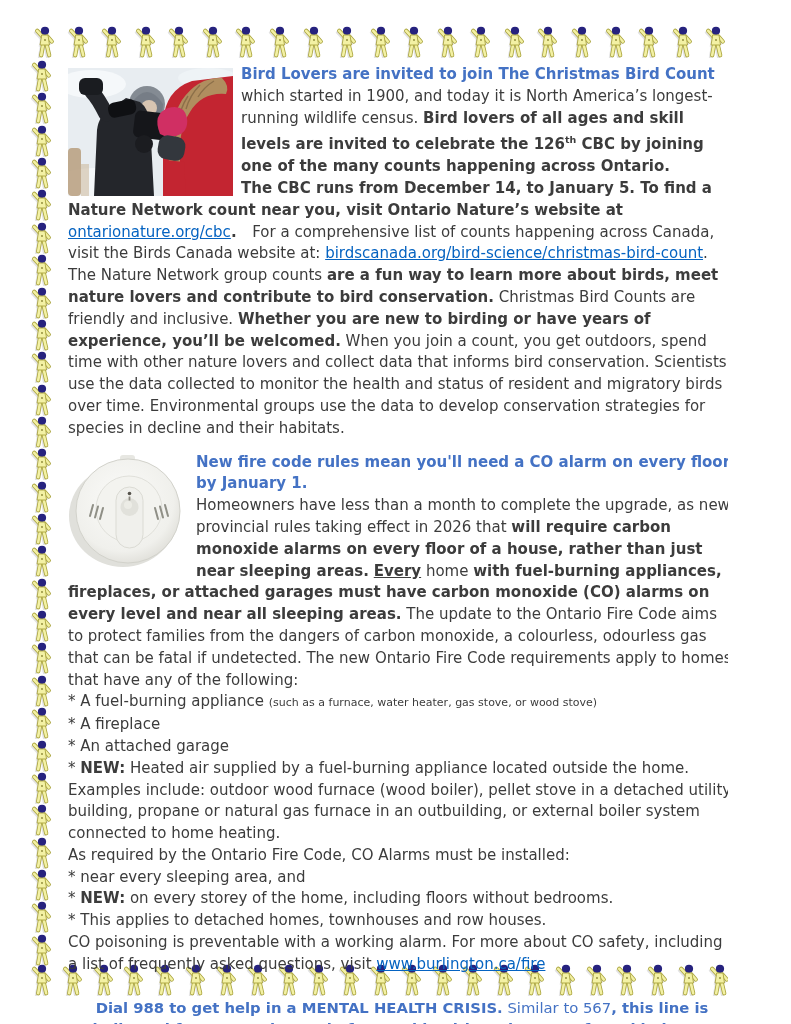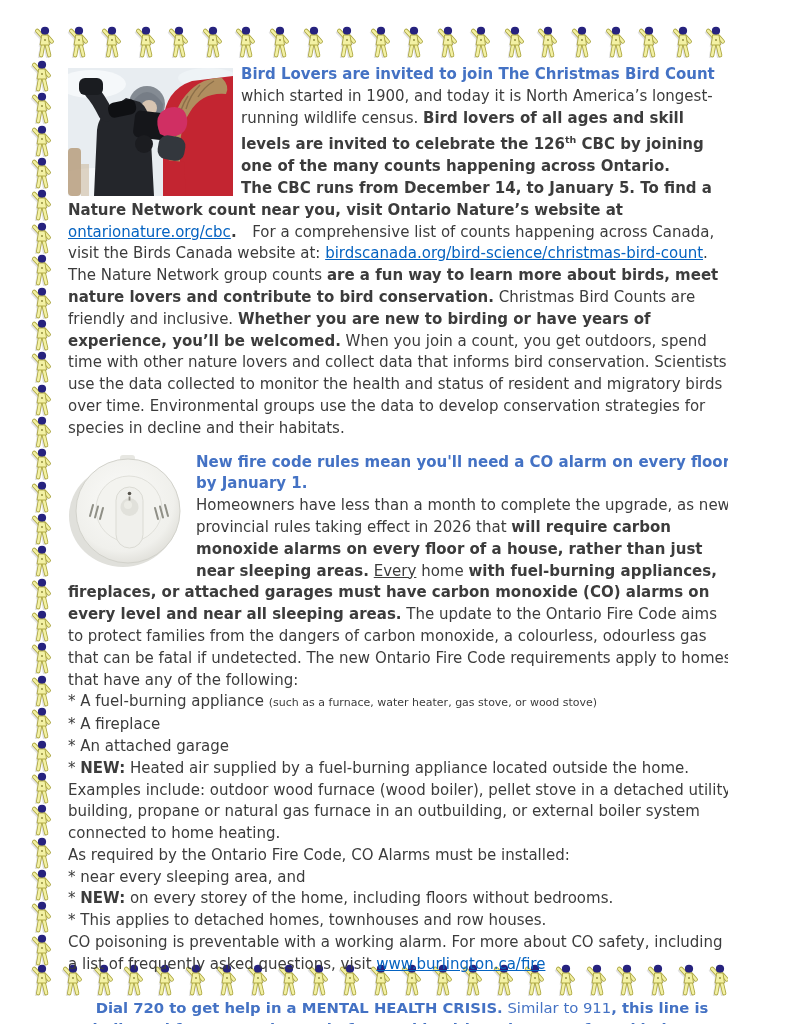--- a/index.html
+++ b/index.html
@@ -34,21 +34,21 @@
 
   .photo-wrap{float:left;width:165px;height:128px;margin:4px 8px 2px 0;}
   .photo-wrap svg{display:block;}
   .alarm-wrap{float:left;width:122px;height:115px;margin:2px 6px 2px 0;}
   .alarm-wrap svg{display:block;}
 
   
   .run-h{color:var(--accent,#4472c4);font-weight:bold;}
   .run-b{font-weight:bold;}
   .run-r{font-weight:normal;}
-  .run-u{font-weight:normal;text-decoration:underline;}
+  .run-u{font-weight:bold;text-decoration:underline;}
   .run-small{font-weight:normal;font-size:11px;}
   .run-bsup{font-weight:bold;font-size:9.5px;vertical-align:6px;}
   a.run-link{color:var(--link,#0563c1);font-weight:normal;text-decoration:underline;}
   a.run-blink{color:var(--link,#0563c1);font-weight:normal;text-decoration:underline;}
 
   .footer-note{
     margin:21px 0 0 0;
     text-align:center;
     font-size:14.8px;
     line-height:21.8px;
@@ -1666,16 +1666,16 @@
               <path d="M35 54 l-3 11"></path>
             <path d="M97 51 l3 11"></path>
               <path d="M92 52.5 l3 11"></path>
               <path d="M87 54 l3 11"></path>
           </g>
         </svg>
       </div>
       <p class="body-text"><span class="run-h">New fire code rules mean you'll need a CO alarm on every floor by January 1.</span><br><span class="run-r">Homeowners have less than a month to complete the upgrade, as new provincial rules taking effect in 2026 that </span><span class="run-b">will require carbon monoxide alarms on every floor of a house, rather than just near sleeping areas.</span><span class="run-r"> </span><span class="run-u">Every</span><span class="run-r"> home </span><span class="run-b">with fuel-burning appliances, fireplaces, or attached garages must have carbon monoxide (CO) alarms on every level and near all sleeping areas.</span><span class="run-r"> The update to the Ontario Fire Code aims to protect families from the dangers of carbon monoxide, a colourless, odourless gas that can be fatal if undetected. The new Ontario Fire Code requirements apply to homes that have any of the following:</span><br><span class="run-r">* A fuel-burning appliance </span><span class="run-small">(such as a furnace, water heater, gas stove, or wood stove)</span><br><span class="run-r">* A fireplace</span><br><span class="run-r">* An attached garage</span><br><span class="run-r">* </span><span class="run-b">NEW:</span><span class="run-r"> Heated air supplied by a fuel-burning appliance located outside the home. Examples include: outdoor wood furnace (wood boiler), pellet stove in a detached utility building, propane or natural gas furnace in an outbuilding, or external boiler system connected to home heating.</span><br><span class="run-r">As required by the Ontario Fire Code, CO Alarms must be installed:</span><br><span class="run-r">* near every sleeping area, and</span><br><span class="run-r">* </span><span class="run-b">NEW:</span><span class="run-r"> on every storey of the home, including floors without bedrooms.</span><br><span class="run-r">* This applies to detached homes, townhouses and row houses.</span><br><span class="run-r">CO poisoning is preventable with a working alarm. For more about CO safety, including a list of frequently asked questions, visit </span><a class="run-link" href="#">www.burlington.ca/fire</a></p>
     </section>
 
-    <p class="footer-note"><span class="run-b">Dial 720 to get help in a MENTAL HEALTH CRISIS.</span><span class="run-r"> Similar to 911</span><span class="run-b">, this line is dedicated for anyone in need of mental health assistance of any kind...... A Mobile Crisis Rapid Response Team will respond.</span></p>
+    <p class="footer-note"><span class="run-b">Dial 988 to get help in a MENTAL HEALTH CRISIS.</span><span class="run-r"> Similar to 567</span><span class="run-b">, this line is dedicated for anyone in need of mental health assistance of any kind...... A Mobile Crisis Rapid Response Team will respond.</span></p>
 
   </div>
 </div>
 
 </body></html>

